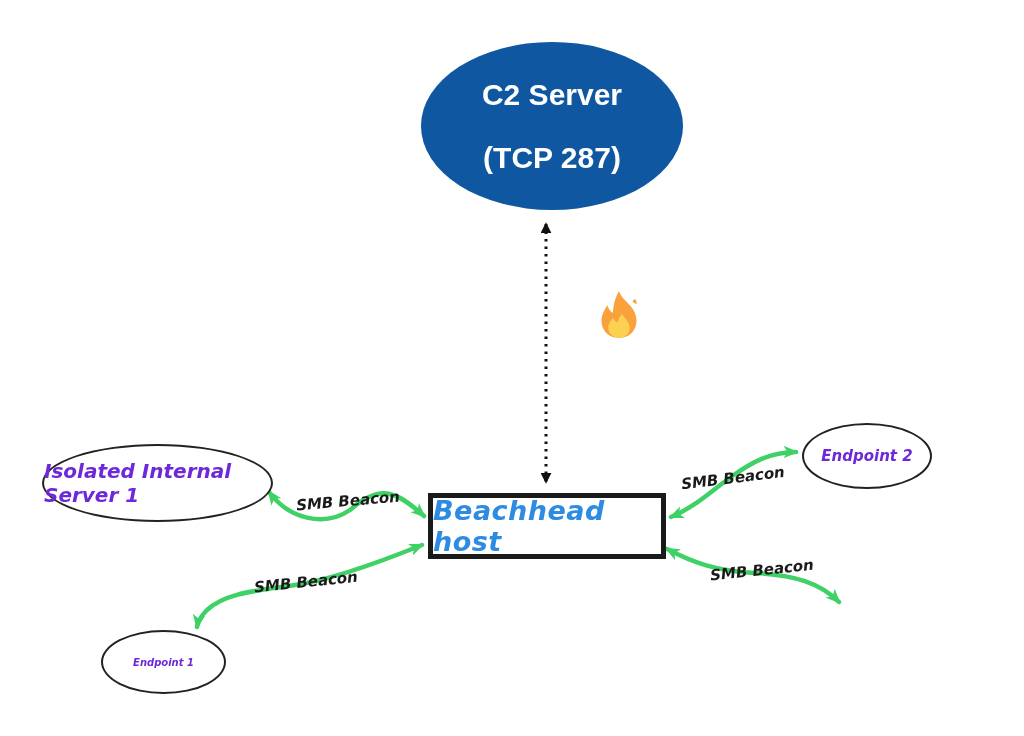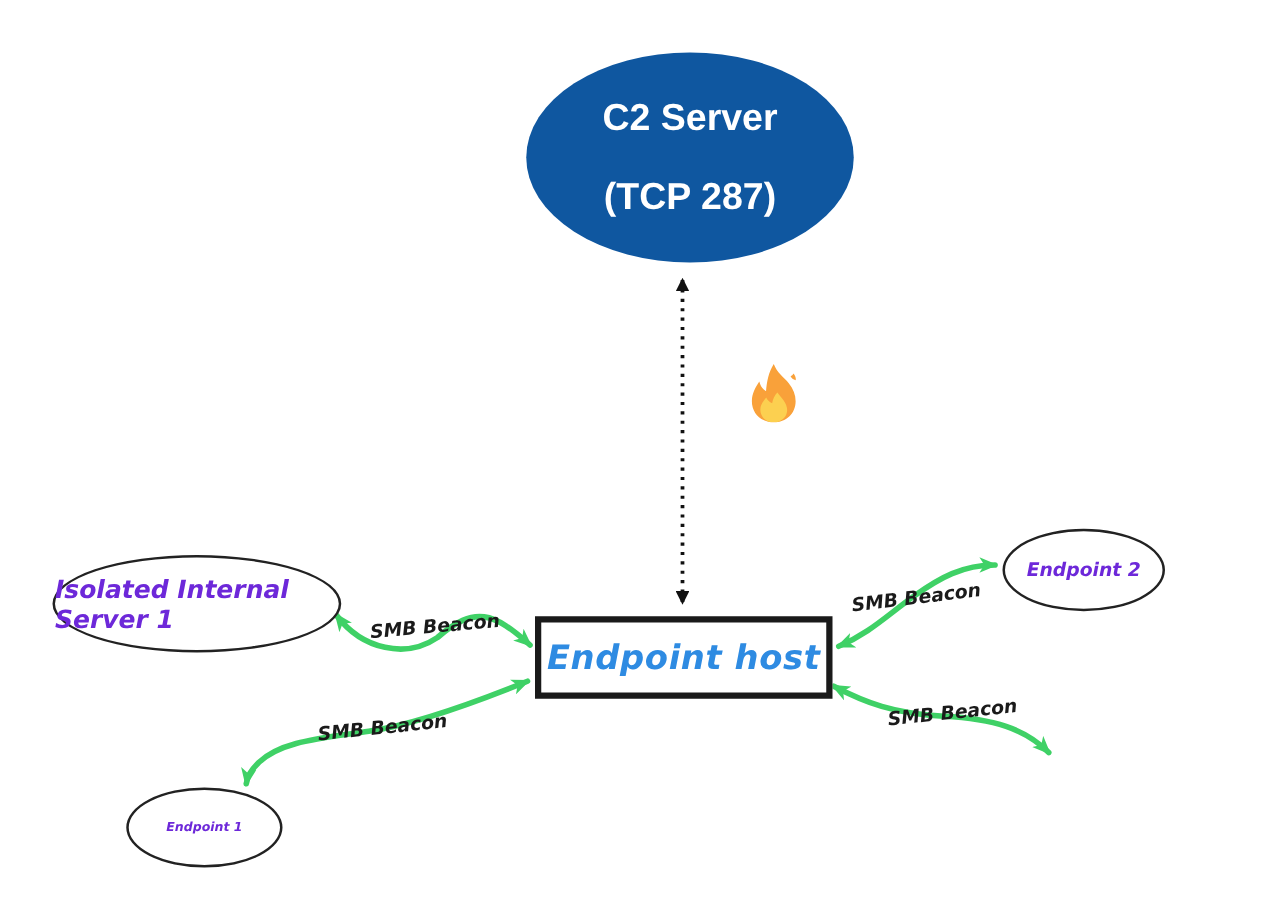--- a/index.html
+++ b/index.html
@@ -83,21 +83,21 @@
     <span>(TCP 287)</span>
   </div>
 
   <svg id="fire-icon" viewBox="0 0 36 40">
     <path fill="#F9A13A" d="M18 0c2.2 6 7.2 9.2 10.3 13.2 3.1 4 4.7 7.8 4.7 12.3C33 34 26.4 40 18 40S3 34 3 25.5C3 20.4 5.4 16.2 8.1 12.1c.8 3 2.1 5.1 4.6 6.6C13.2 12.2 14.4 5.8 18 0z"></path>
     <path fill="#F9A13A" d="M31.5 6.5c1.2 1.5 1.8 2.8 1.6 4.6-1.8-.4-3-1.3-3.6-2.8 1-.3 1.5-.8 2-1.8z"></path>
     <path fill="#FCD050" d="M18 40c-5.1 0-9.2-3.7-9.2-8.6 0-3.4 1.9-5.8 4-8.4 1 2 2.3 3.1 4.1 3.9.5-3 1.6-5.3 3.6-7.4 2.6 3.6 6.7 7.1 6.7 12C27.2 36.3 23.1 40 18 40z"></path>
   </svg>
 
   <div class="node" id="beachhead-node">
-    <span>Endpoint host</span>
+    <span>Beachhead host</span>
   </div>
 
   <div class="node ellipse" id="node-isolated-internal-server-1">
     <span>Isolated Internal Server 1</span>
   </div>
   <div class="node ellipse" id="node-endpoint-1">
     <span>Endpoint 1</span>
   </div>
   <div class="node ellipse" id="node-endpoint-2">
     <span>Endpoint 2</span>

